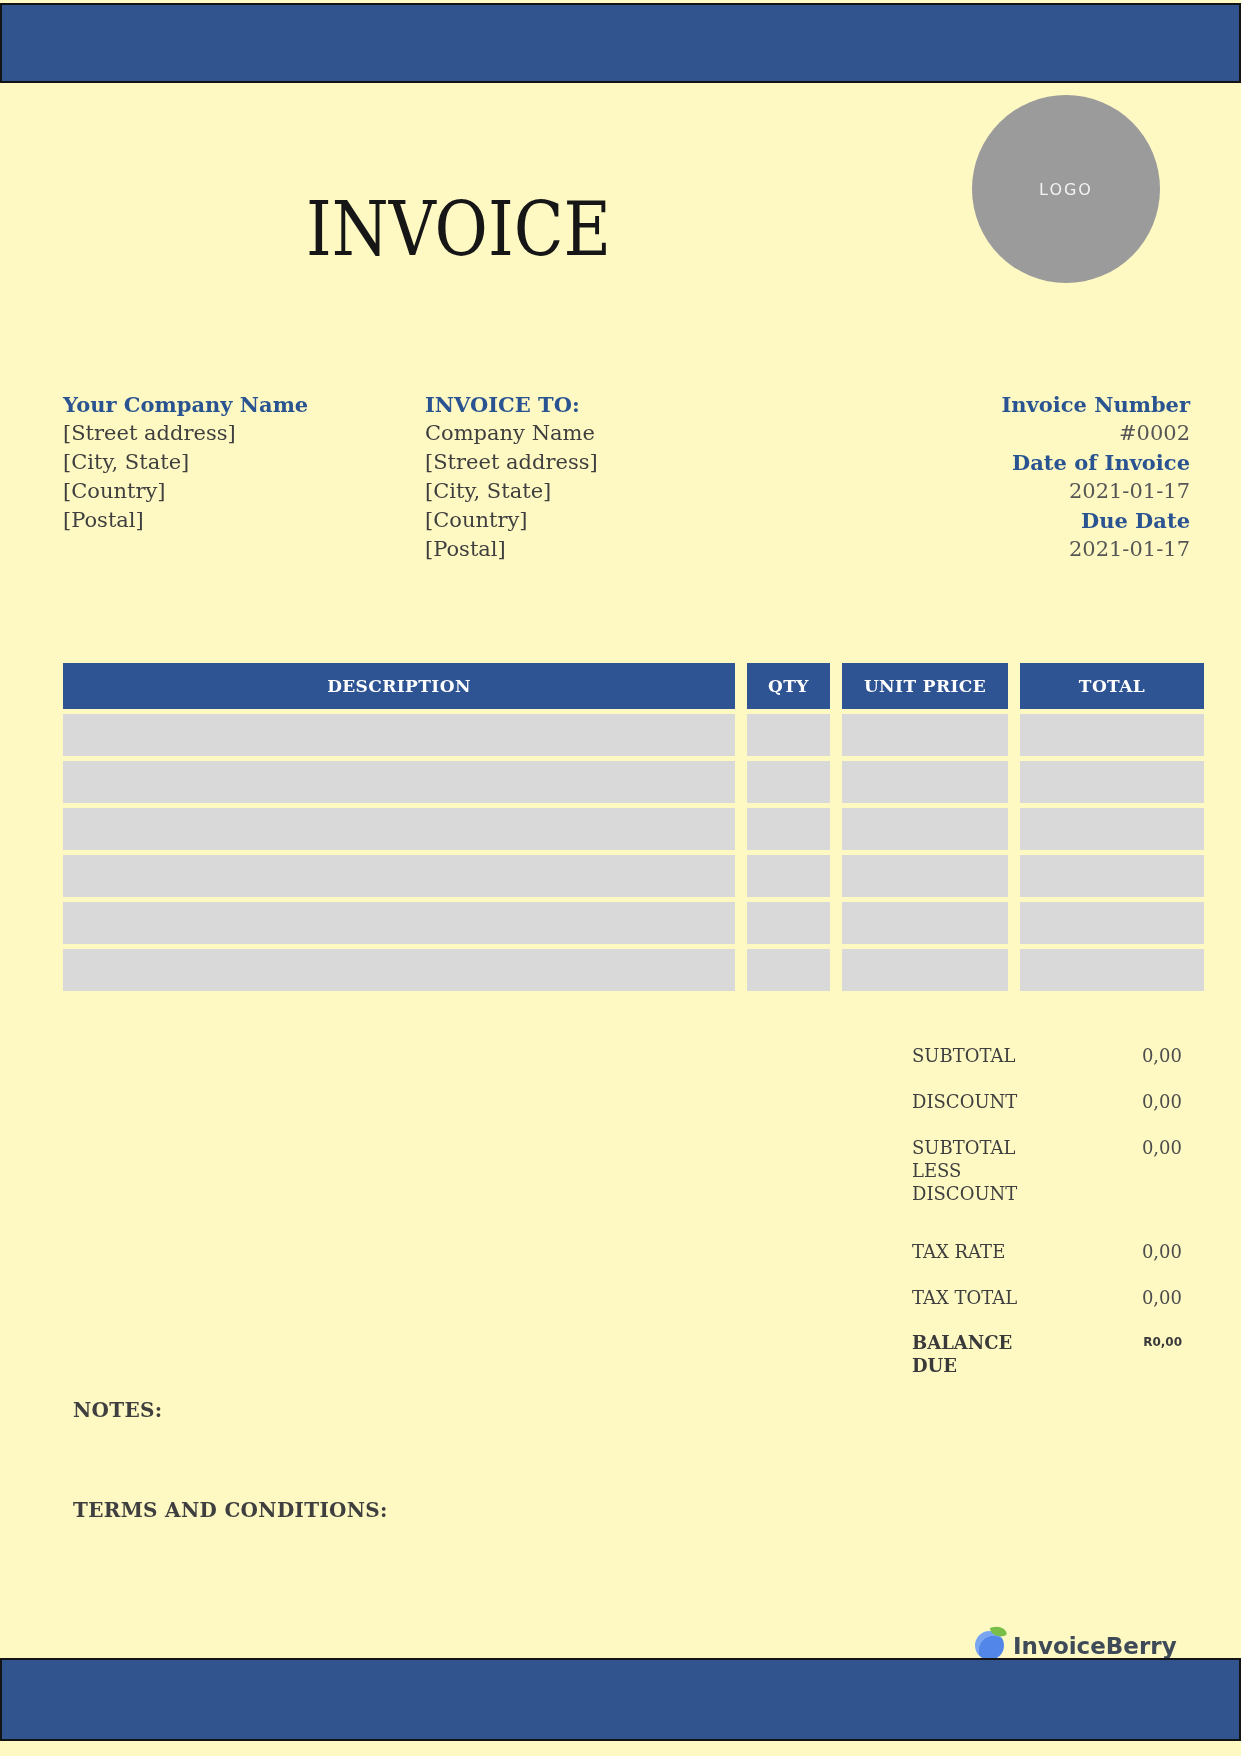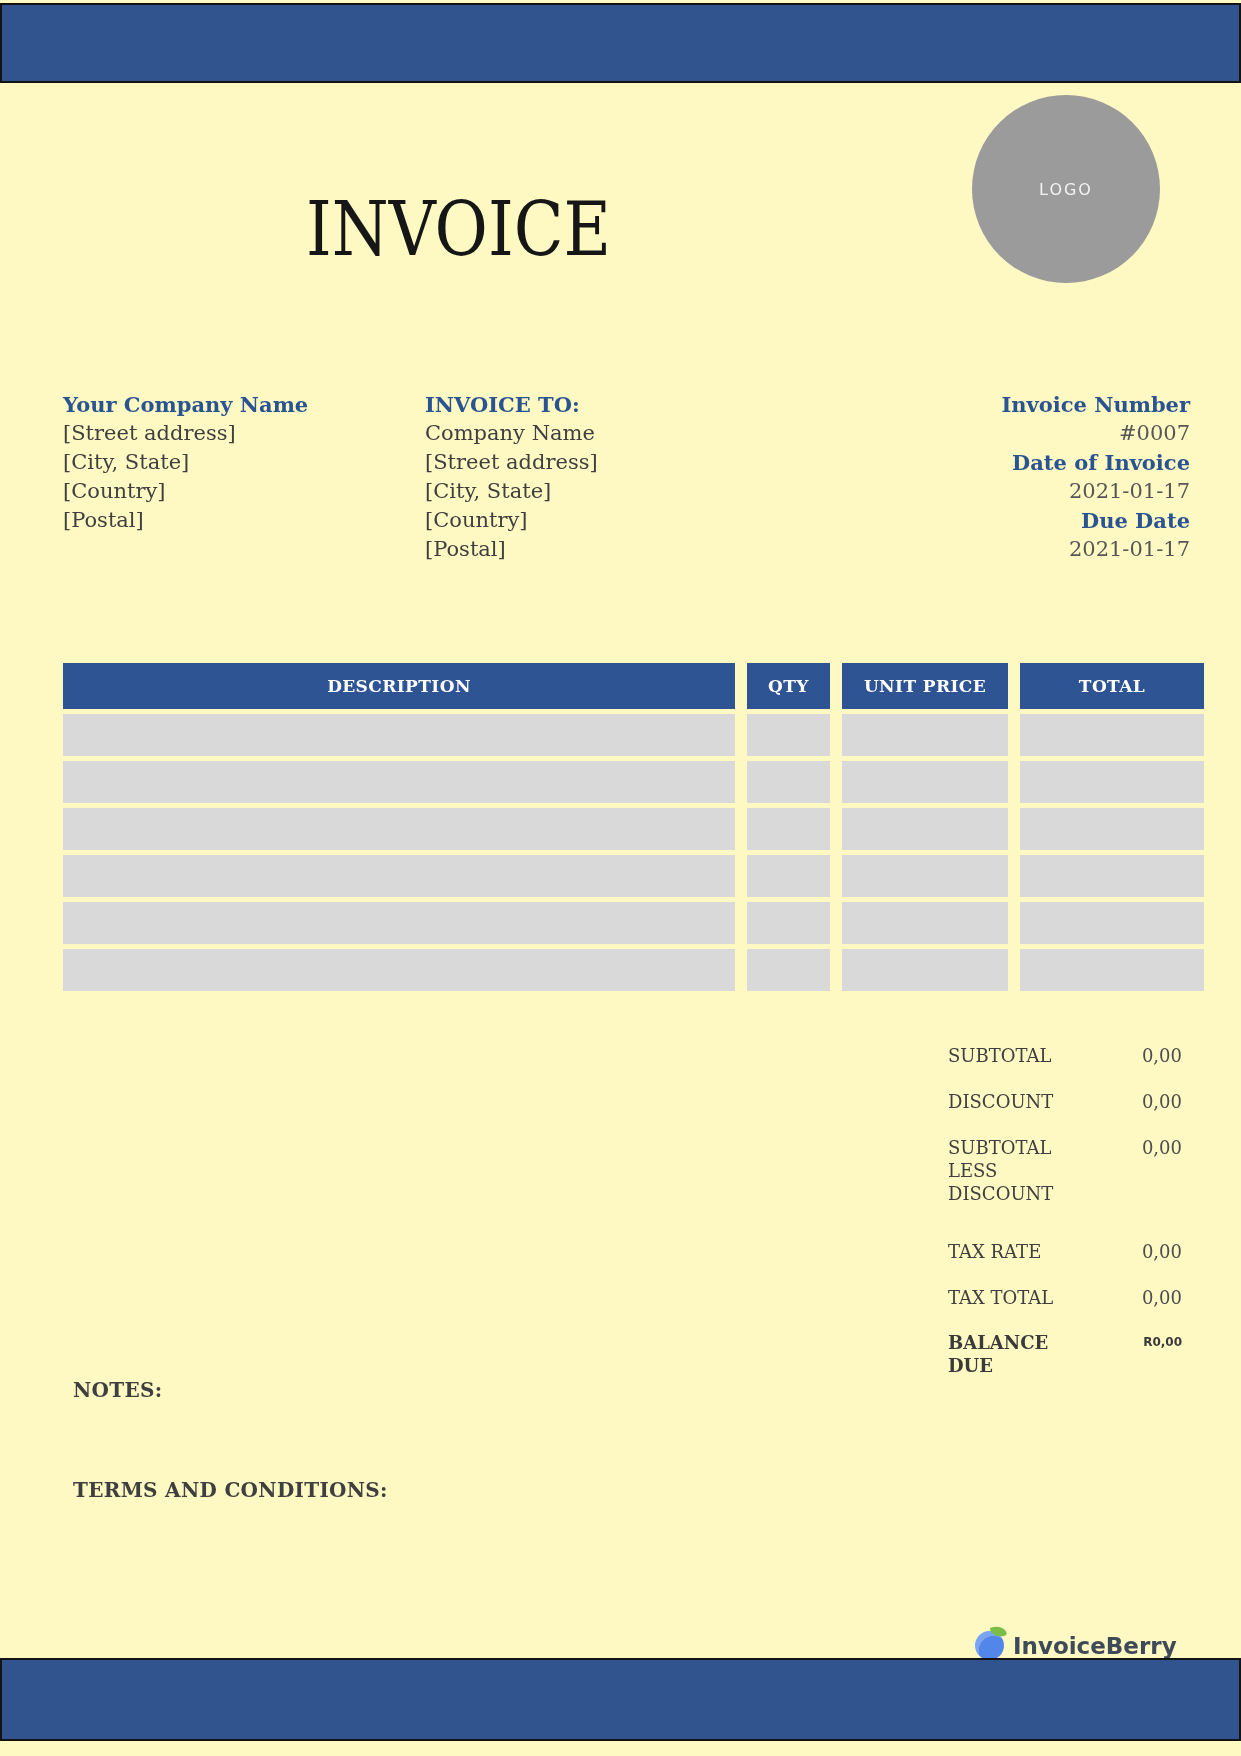--- a/index.html
+++ b/index.html
@@ -57,37 +57,37 @@
   }
   .trow { margin-top:5px; }
   .cell { height:42px; background:var(--row_gray,#D9D9D9); }
 
   
   .totals-row {
     position:absolute; left:912px; width:270px;
     display:flex; justify-content:space-between; align-items:flex-start;
     font-size:18px; line-height:23px;
   }
-  .totals-row .t-label { color:#3F3F3F; width:135px;margin-left:36px; }
+  .totals-row .t-label { color:#3F3F3F; width:135px; }
   .totals-row .t-value { color:#4D4D4D; }
   .totals-row.r1 { top:1044px; }
   .totals-row.r2 { top:1090px; }
   .totals-row.r3 { top:1136px; }
   .totals-row.r4 { top:1240px; }
   .totals-row.r5 { top:1286px; }
   .totals-row.r6 { top:1331px; }
   .totals-row.bold .t-label { font-weight:bold; color:#3A3A3A; }
   .totals-row.bold .t-value {
     font-family:"DejaVu Sans", sans-serif; font-weight:bold; font-size:12px; color:#3A3A3A;
   }
 
   
   .notes-label, .terms-label {
     position:absolute; left:73px; font-size:20px; font-weight:bold;
-    color:#3F3F3F; letter-spacing:.3px;
+    color:#3F3F3F; letter-spacing:.3px;margin-top:20px;
   }
   .notes-label { top:1378px; }
   .terms-label { top:1478px; }
 
   
   .brand {
     position:absolute; left:975px; top:1631px;
     display:flex; align-items:center; gap:9px;
   }
   .berry {
@@ -130,21 +130,21 @@
     <div class="blue-head">INVOICE TO:</div>
     <div class="gray-line">Company Name</div>
     <div class="gray-line">[Street address]</div>
     <div class="gray-line">[City, State]</div>
     <div class="gray-line">[Country]</div>
     <div class="gray-line">[Postal]</div>
   </div>
 
   <div class="info meta">
     <div class="blue-head">Invoice Number</div>
-    <div class="gray-line">#0007</div>
+    <div class="gray-line">#0002</div>
     <div class="blue-head">Date of Invoice</div>
     <div class="gray-line">2021-01-17</div>
     <div class="blue-head">Due Date</div>
     <div class="gray-line">2021-01-17</div>
   </div>
 
   <div class="items-table">
     <div class="thead">
       <div class="hcell">DESCRIPTION</div>
       <div class="hcell">QTY</div>

